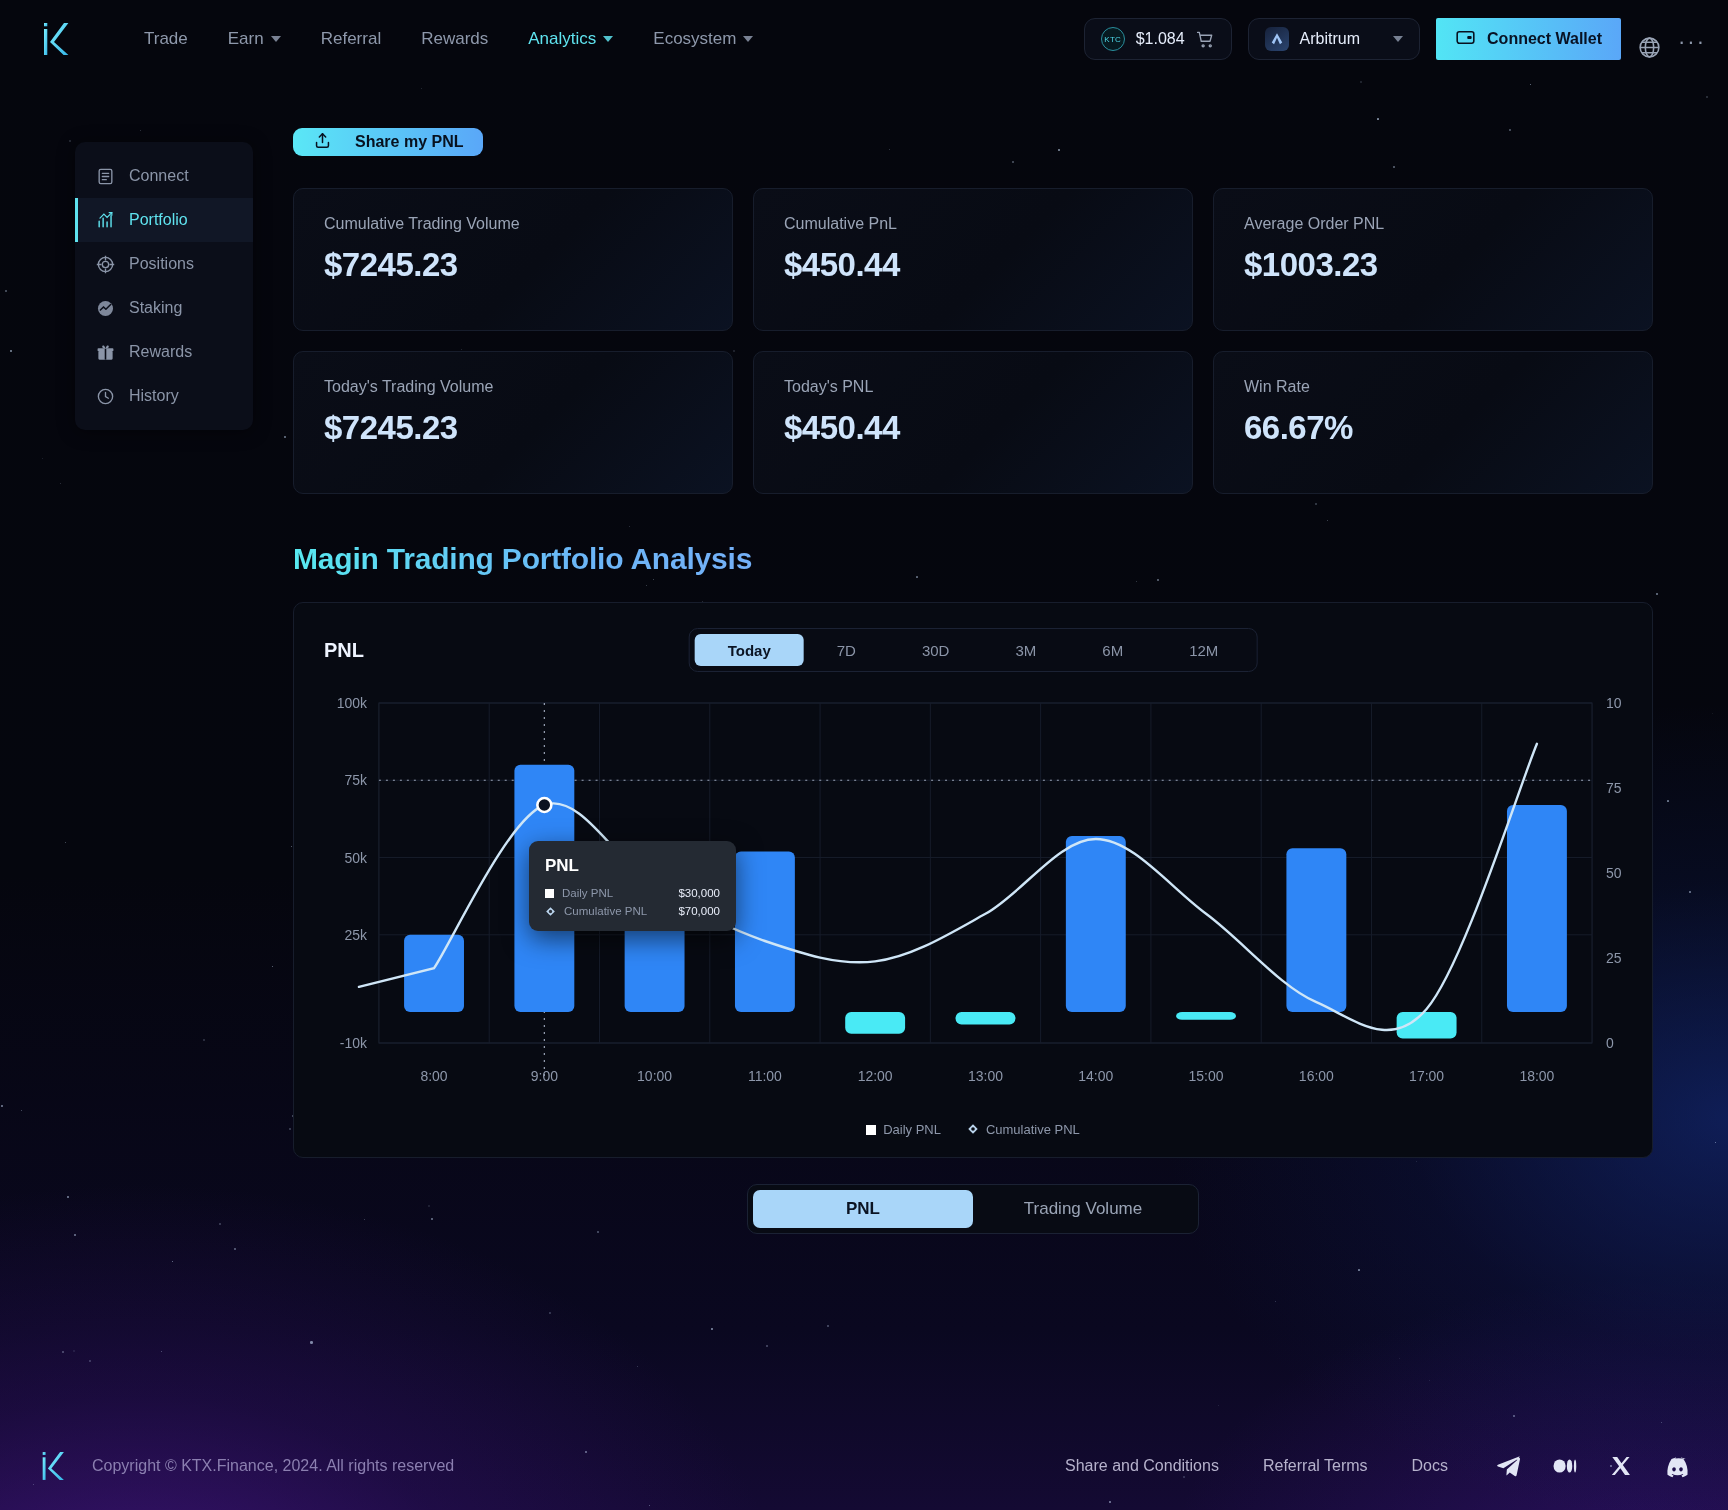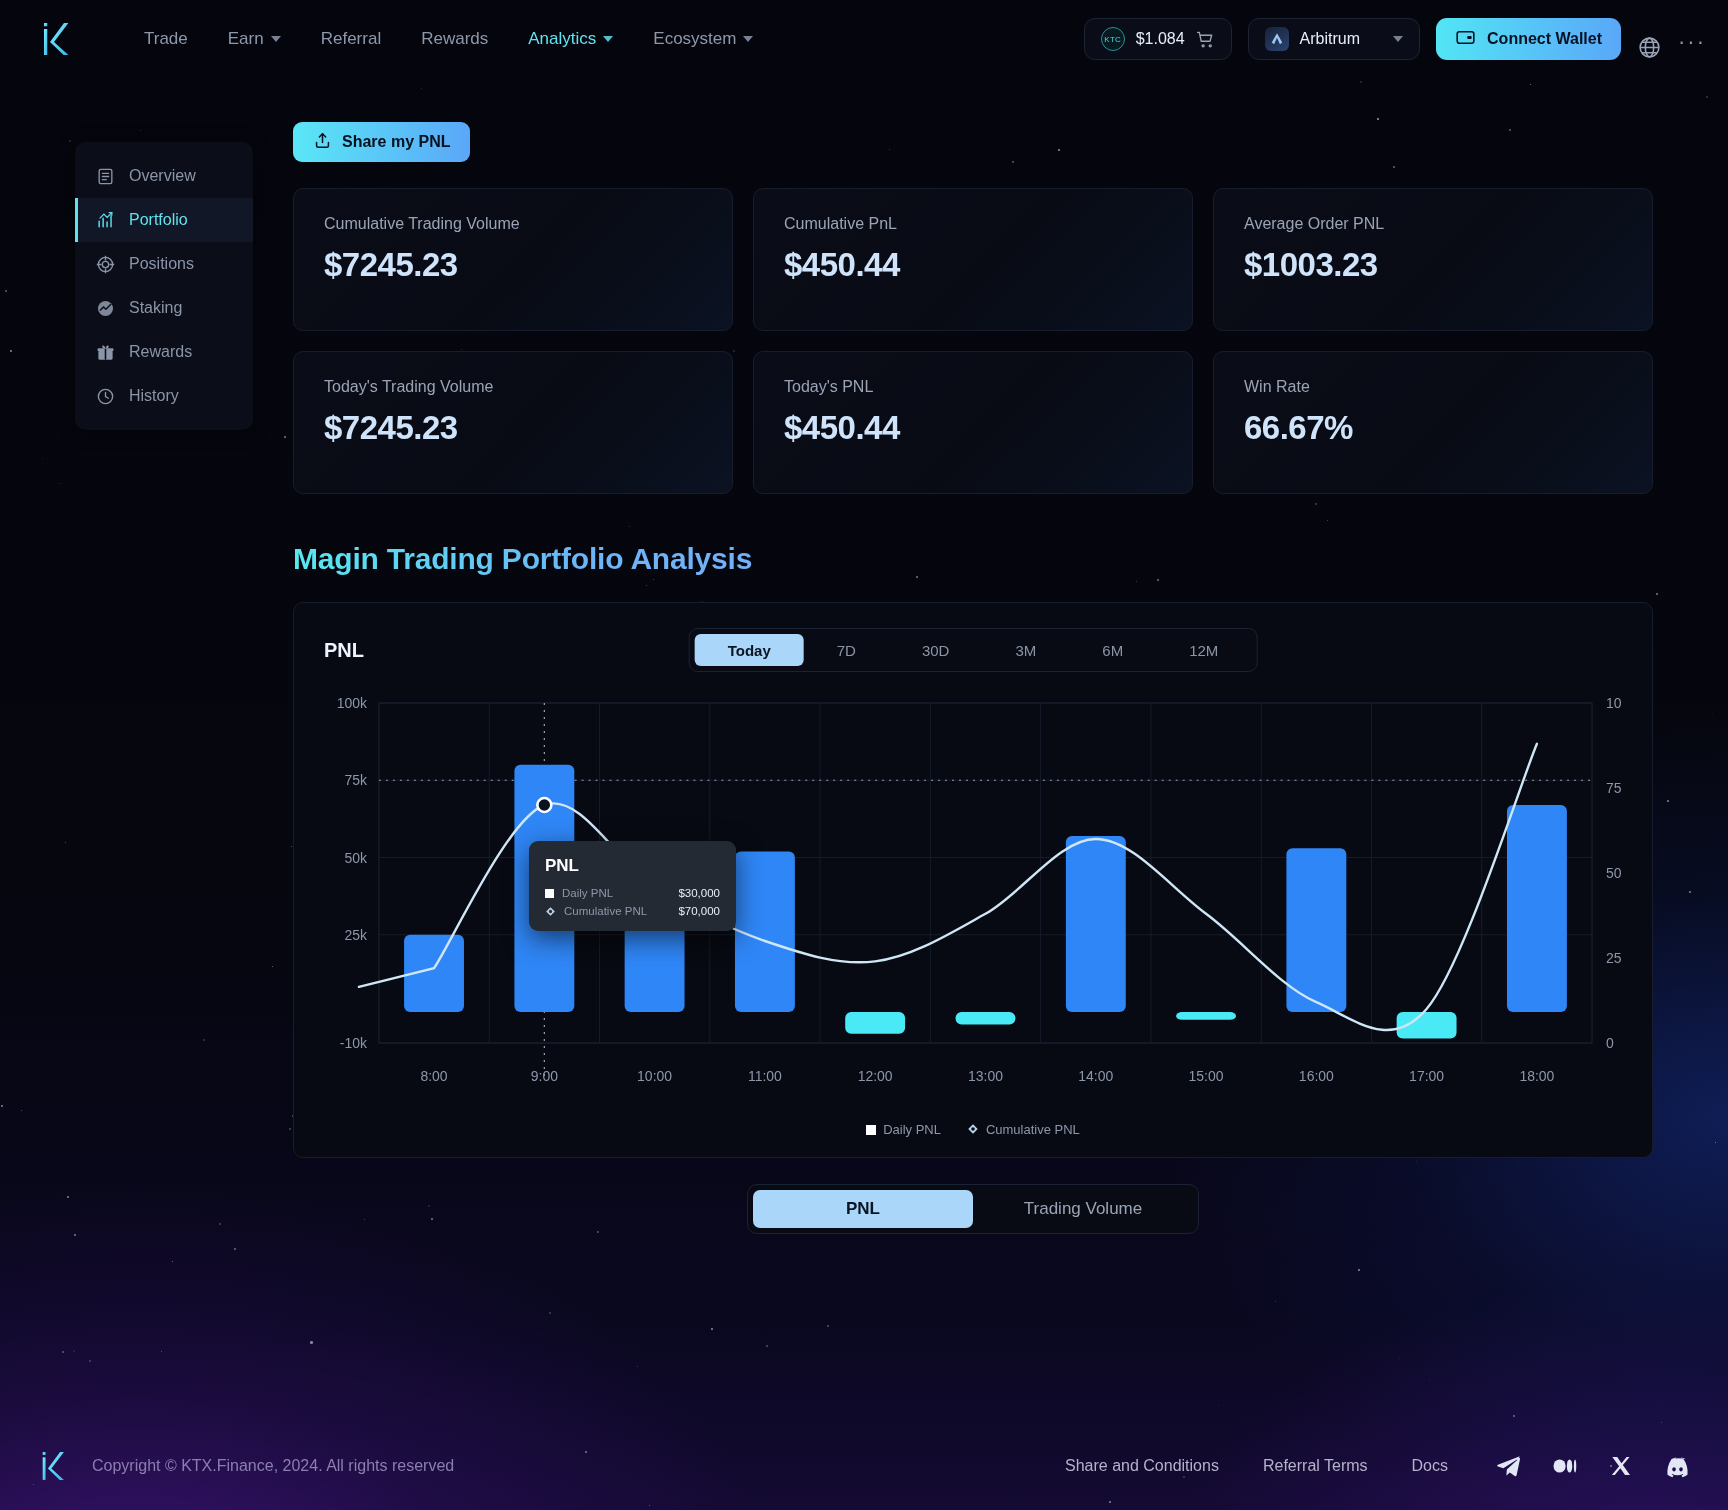--- a/index.html
+++ b/index.html
@@ -56,21 +56,21 @@
     width: 24px; height: 24px; border-radius: 50%;
     border: 1px solid #2a8f9e; background: #071a20; color: #4fd8e8;
     font-size: 8px; display: flex; align-items: center; justify-content: center; letter-spacing: .2px;
   }
   .arb-badge {
     width: 24px; height: 24px; border-radius: 6px; background: linear-gradient(145deg,#16213a,#2b4570);
     display: flex; align-items: center; justify-content: center;
   }
   .connect-btn {
     display: flex; align-items: center; gap: 11px;
-    height: 42px; padding: 0 19px; border-radius: 11px;
+    height: 42px; padding: 0 19px; border-radius: 2px;
     background: linear-gradient(90deg,#52e5f5 0%,#5aa7f8 100%);
     color: #081224; font-size: 16px; font-weight: bold; cursor: pointer;
     border: none;
   }
   .hicon { color: #9aa4b6; cursor: pointer; display: flex; align-items: center; }
   .dots { font-size: 22px; color: #8e98ab; letter-spacing: 2px; cursor: pointer; line-height: 1; padding-bottom: 7px;}
 
   
   .sidebar {
     position: absolute; top: 142px; left: 75px; width: 178px;
@@ -88,21 +88,21 @@
   
   .main { position: absolute; top: 120px; left: 293px; width: 1360px; }
   .page-title {
     font-size: 30px; font-weight: bold; letter-spacing: -.2px;
     background: linear-gradient(90deg,#57e9f0 0%,#6bb6f7 62%,#74b0f8 100%);
     -webkit-background-clip: text; background-clip: text; color: transparent;
     display: inline-block;
   }
   .title-row { display: flex; align-items: center; justify-content: space-between; height: 44px; }
   .share-btn {
-    display: flex; align-items: center; gap: 10px; height: 40px; padding: 12px 20px;
+    display: flex; align-items: center; gap: 23px; height: 28px; padding: 12px 20px;
     border-radius: 9px; border: none; cursor: pointer;
     background: linear-gradient(90deg,#5ae7f6 0%,#5aa7f8 100%);
     color: #07111f; font-size: 16px; font-weight: bold;
   }
 
   .cards { display: grid; grid-template-columns: repeat(3, 1fr); gap: 20px; margin-top: 24px; }
   .card {
     height: 143px; border-radius: 10px; border: 1px solid #171d2c;
     background: linear-gradient(135deg,#0a0d17 0%,#080b14 55%,#0b1222 100%);
     padding: 26px 30px;
@@ -420,21 +420,21 @@
   </div>
 
   <div class="sidebar" id="sidebar">
       <div class="side-item">
         <span class="side-ico">
           <svg width="19" height="19" viewBox="0 0 24 24" fill="none" stroke="currentColor" stroke-width="1.7">
             <rect x="4" y="3" width="16" height="18" rx="2"></rect>
             <path d="M8 8h8M8 12h8M8 16h5" stroke-linecap="round"></path>
           </svg>
         </span>
-        <span>Overview</span>
+        <span>Connect</span>
       </div>
       <div class="side-item active">
         <span class="side-ico">
           <svg width="19" height="19" viewBox="0 0 24 24" fill="none" stroke="currentColor" stroke-width="1.8" stroke-linecap="round">
             <path d="M4 20V13M9 20V9M14 20V14M19 20V6"></path>
             <path d="M5 9 10 4 14 8 20 2" stroke-width="1.5"></path>
             <path d="M16.6 2H20v3.4" stroke-width="1.5"></path>
           </svg>
         </span>
         <span>Portfolio</span>

